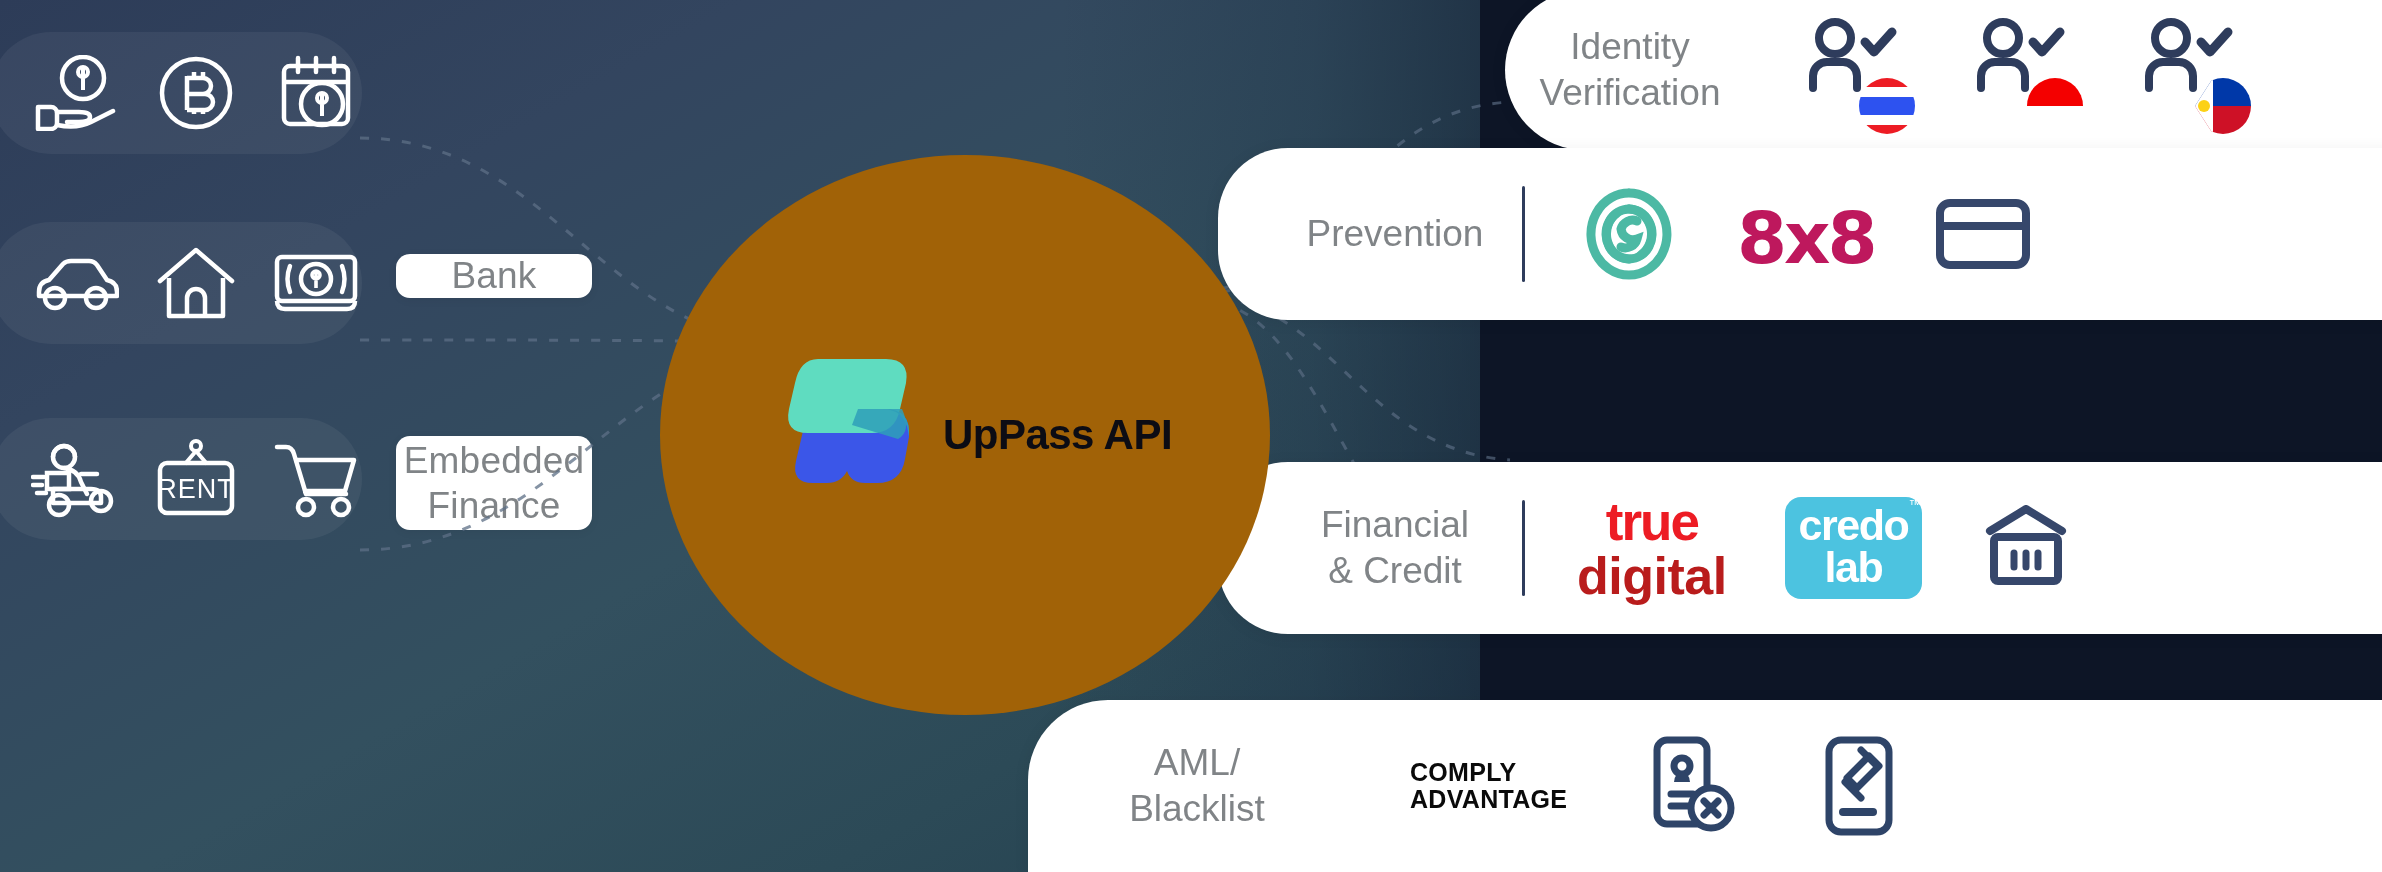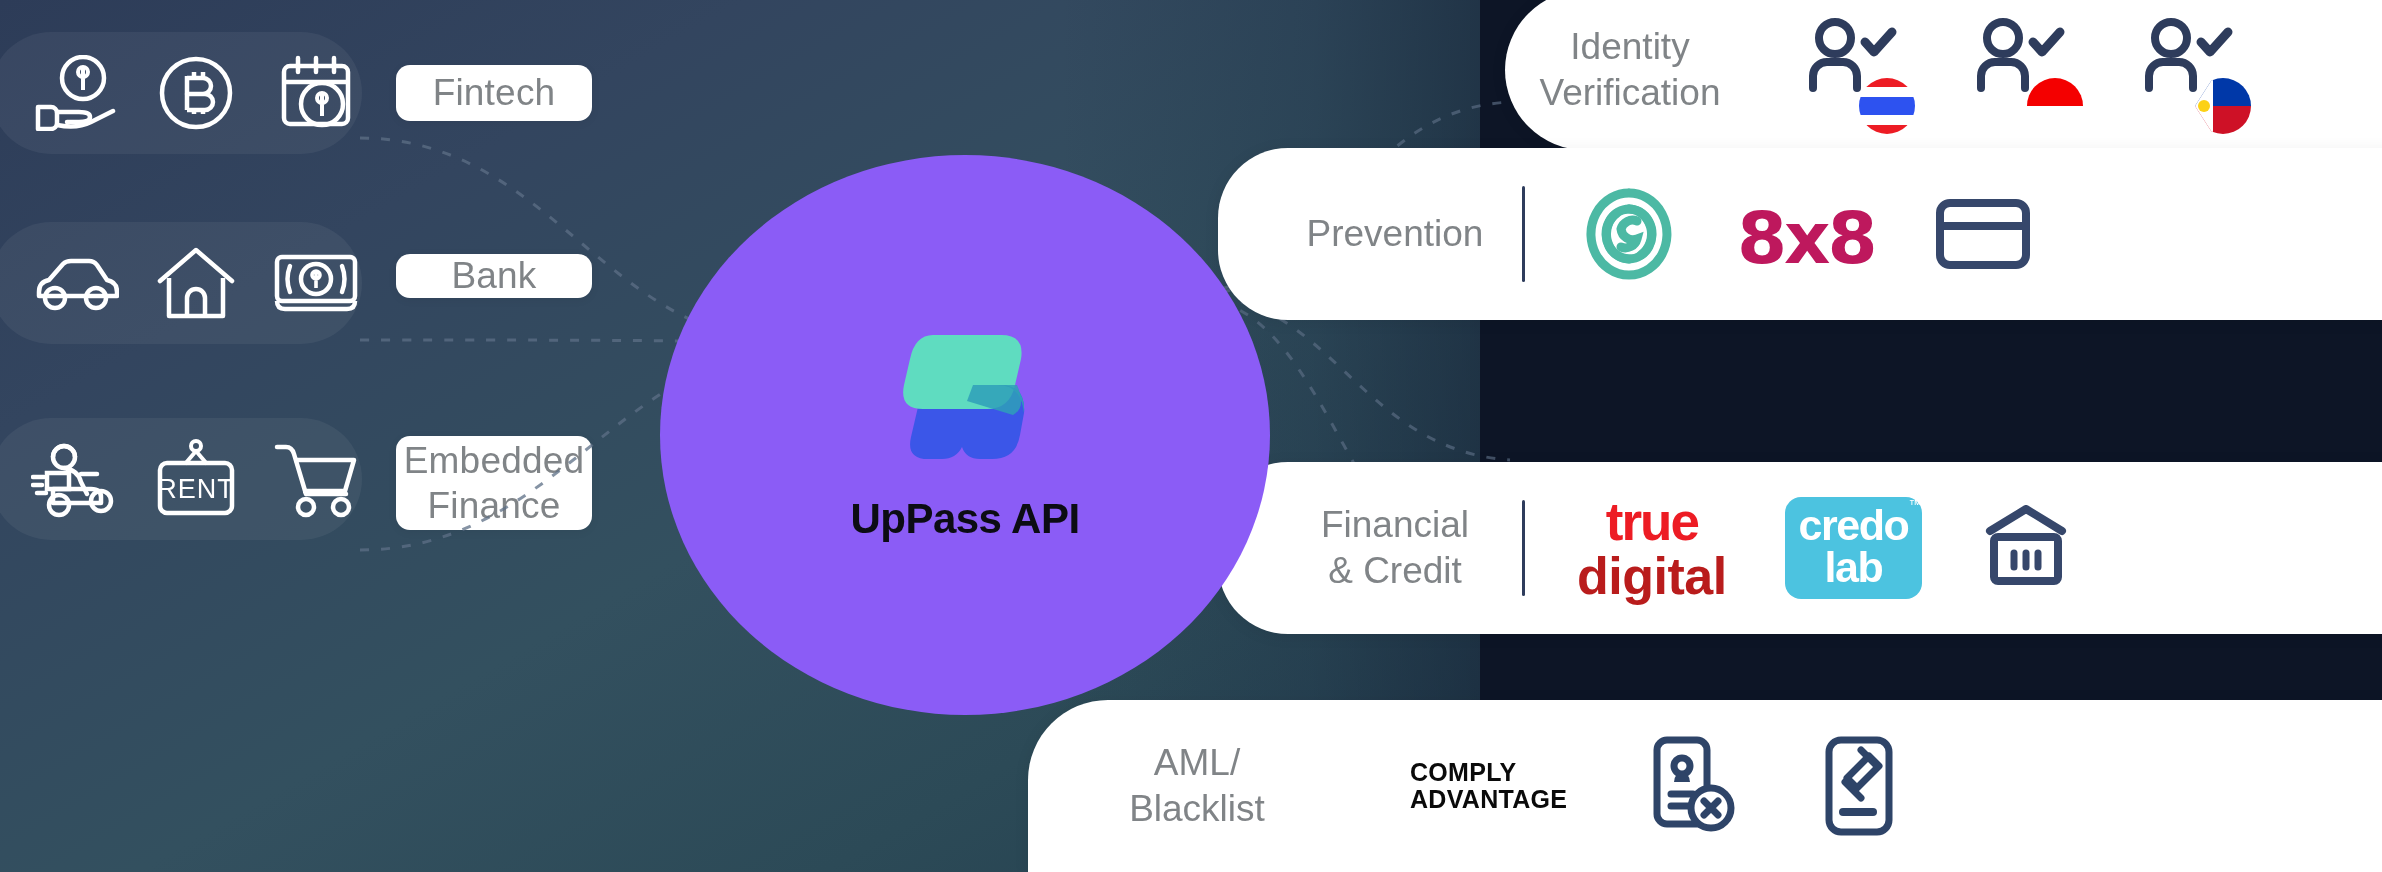--- a/index.html
+++ b/index.html
@@ -39,22 +39,22 @@
     position:absolute;background:#fff;border-radius:14px;
     display:flex;align-items:center;justify-content:center;
     color:#808487;font-size:37px;line-height:1.22;text-align:center;
     letter-spacing:.2px;
     box-shadow:0 2px 10px rgba(0,0,0,.06);
   }
 
   
   .hub{
     position:absolute;left:660px;top:155px;width:610px;height:560px;
-    background:#8b5cf6;border-radius:50%;
-    display:flex;flex-direction:column;align-items:center;justify-content:center;
+    background:#a16207;border-radius:50%;
+    display:flex;flex-direction:row;align-items:center;justify-content:center;
     z-index:7;
   }
   .hub-logo{width:185px;height:150px;position:relative;margin-bottom:18px;}
   .hub-title{font-size:42px;font-weight:bold;color:#0c0c14;letter-spacing:-.5px;}
 
   
   .rcard{
     position:absolute;background:#fff;border-radius:70px;
     display:flex;align-items:center;z-index:6;
     box-shadow:0 2px 16px rgba(0,0,0,.07);
@@ -122,23 +122,20 @@
     </div>
     <div class="ico">
       <svg width="82" height="82" viewBox="0 0 82 82">
         <rect x="9" y="14" width="64" height="58" rx="6" fill="none" stroke="#fff" stroke-width="4.5"></rect>
         <path d="M9 30 h64" stroke="#fff" stroke-width="4.5" fill="none"></path>
         <path d="M23 6 v14 M41 6 v14 M59 6 v14" stroke="#fff" stroke-width="4.5" fill="none" stroke-linecap="round"></path>
         <circle cx="47" cy="52" r="21" fill="none" stroke="#fff" stroke-width="4.5"></circle>
         <path d="M47 40 v24 M42 46 a5 5 0 0 1 10 0 a5 5 0 0 1 -10 0 a5 5 0 0 0 10 0" fill="none" stroke="#fff" stroke-width="4"></path>
       </svg>
     </div>
-  </div>
-  <div class="pill" style="left:396px;top:65px;width:196px;height:56px;">
-    <span>Fintech</span>
   </div>
 
   <div class="seg" style="left:-10px;top:222px;width:372px;height:122px;">
     <div class="ico">
       <svg width="86" height="62" viewBox="0 0 86 62">
         <path d="M6 40 q0 -10 10 -12 l14 -16 q3 -3 8 -3 h18 q5 0 8 4 l10 15 q10 2 10 12 v4 h-78 z" fill="none" stroke="#fff" stroke-width="4.5" stroke-linejoin="round"></path>
         <circle cx="22" cy="46" r="10" fill="none" stroke="#fff" stroke-width="4.5"></circle>
         <circle cx="63" cy="46" r="10" fill="none" stroke="#fff" stroke-width="4.5"></circle>
       </svg>
     </div>

